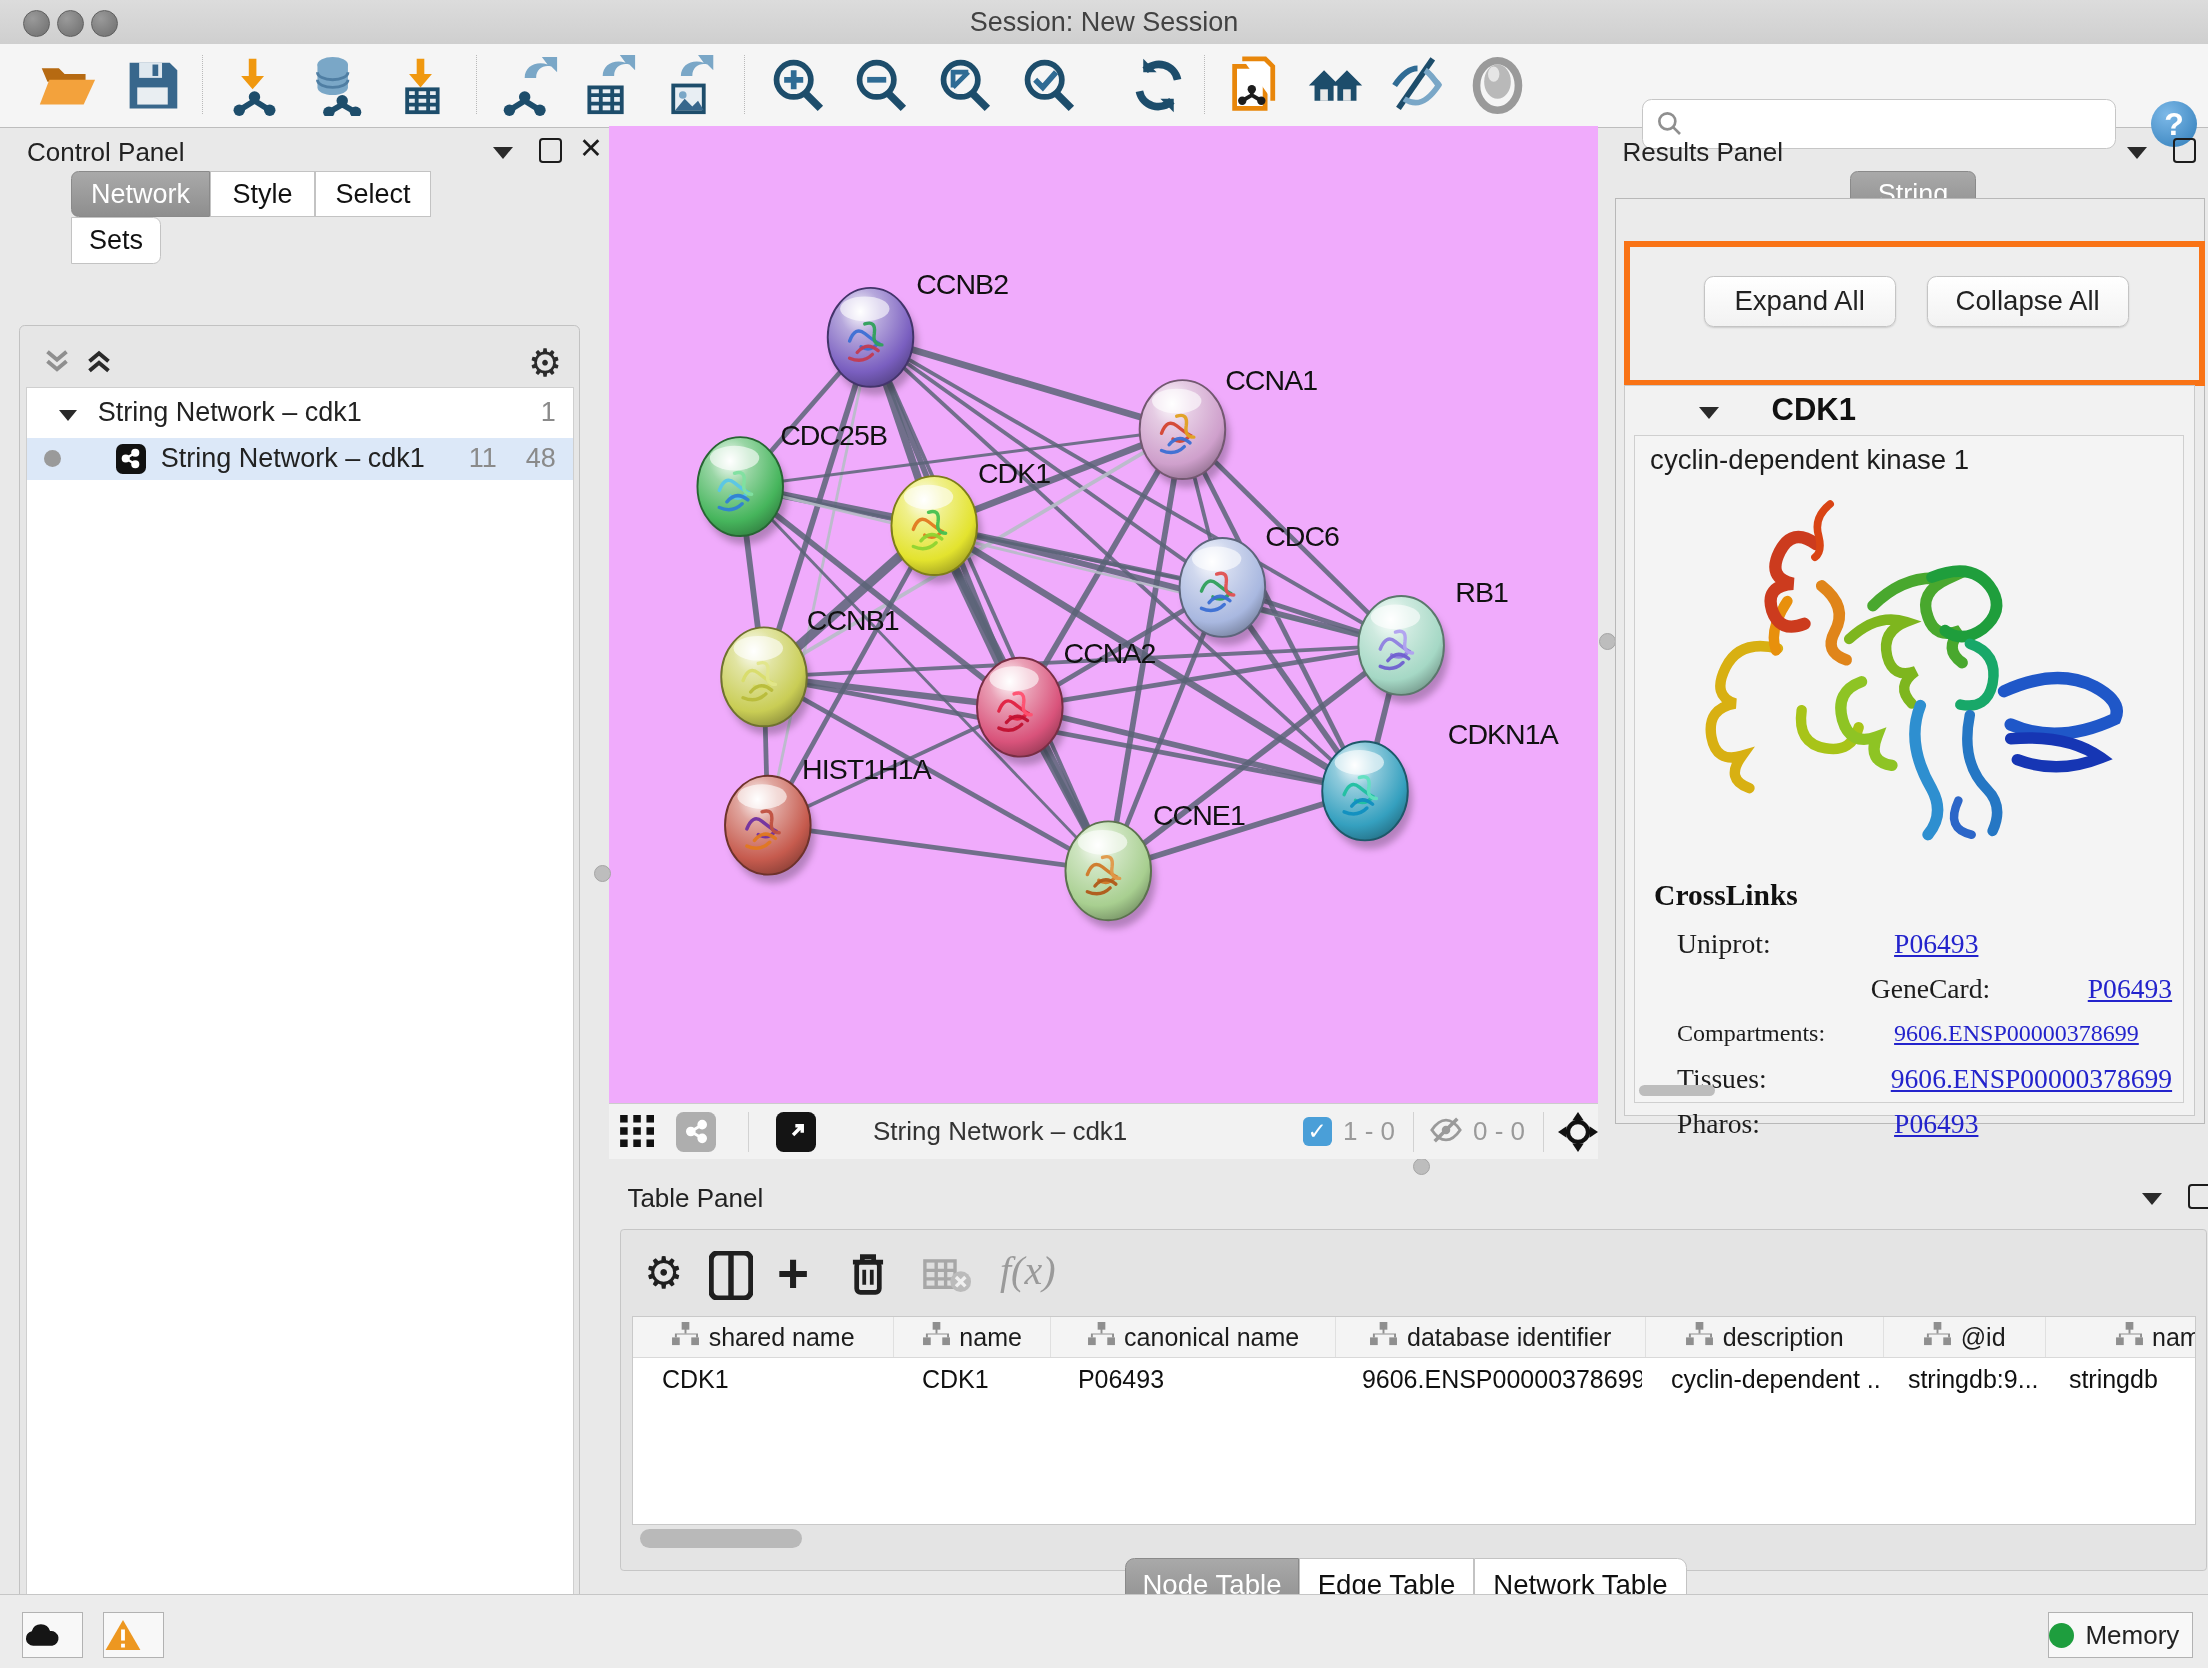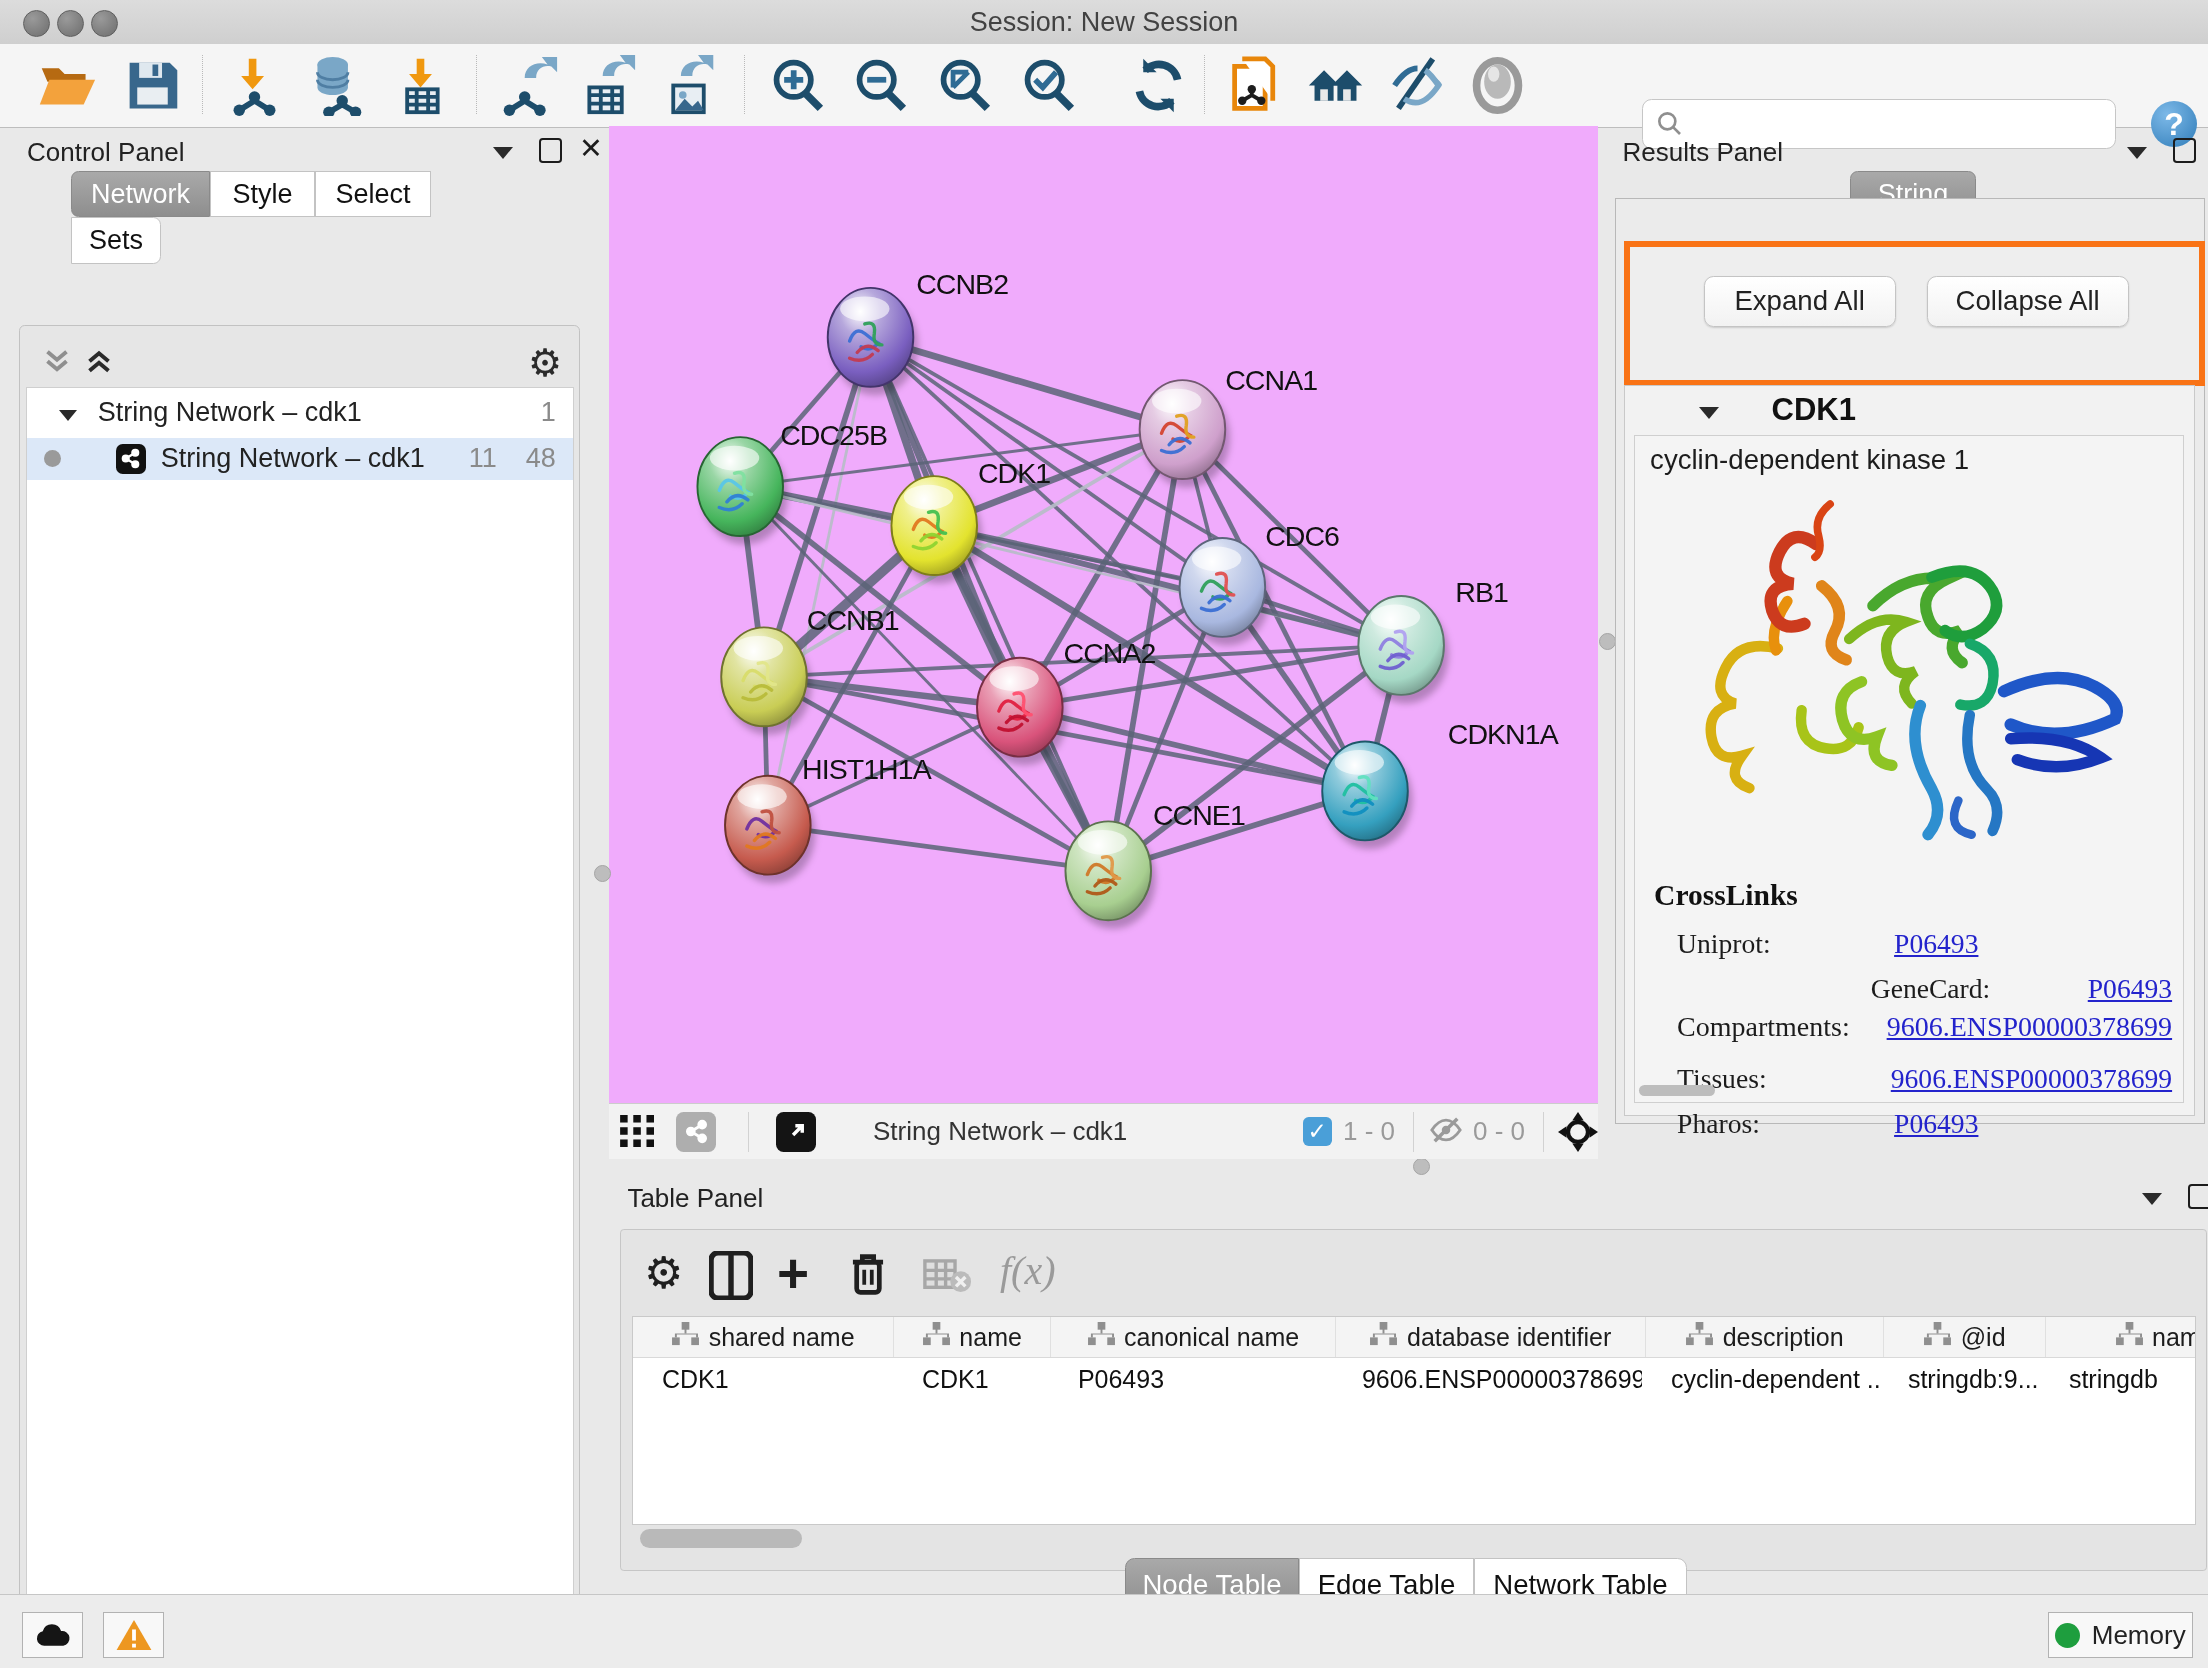--- a/index.html
+++ b/index.html
@@ -76,21 +76,21 @@
   .th{display:flex;align-items:center;justify-content:center;gap:9.5px;
     font-size:25px;color:#1c1c1c;border-right:1px solid #e0e0e0;flex:none;overflow:hidden;white-space:nowrap;}
   .trow{display:flex;height:42px;align-items:center;}
   .td{flex:none;font-size:25px;color:#111;padding-left:28.5px;box-sizing:border-box;
     overflow:hidden;white-space:nowrap;}
   .hscroll{position:absolute;left:19px;top:299px;width:162px;height:19px;border-radius:9.5px;background:#b9b9b9;}
   .bottom-tab{font-size:27.6px;padding:9.5px 0;}
   
   .bottombar{left:0;top:1594px;width:2208px;height:74px;background:#ececec;border-top:1px solid #c6c6c6;}
   .bb-btn{position:absolute;top:17px;height:44px;background:#f8f8f8;border:1.9px solid #b2b2b2;
-    display:flex;align-items:center;justify-content:center;}
+    display:flex;align-items:center;}
   .net-label{font-size:30px;letter-spacing:-1px;fill:#111;}
 </style>
 </head>
 <body>
 
 <div class="abs titlebar">
   <span class="traffic" style="left:23px"></span>
   <span class="traffic" style="left:57px"></span>
   <span class="traffic" style="left:91px"></span>
   <div class="title-text">Session: New Session</div>
@@ -673,21 +673,21 @@
       <div class="abs serif" style="left:19px;top:443px;font-size:29.5px;font-weight:bold;color:#111">CrossLinks</div>
       <div id="crosslinks" class="abs" style="left:42px;top:485px;width:495px">
           <div class="serif" style="display: flex; height: 45px; font-size: 27.6px; color: rgb(28, 28, 28); align-items: center;">
             <span style="width: 217px;">Uniprot:</span>
             <a class="xlink serif" href="#">P06493</a>
           </div>
           <div class="serif" style="display: flex; height: 45px; font-size: 27.6px; color: rgb(28, 28, 28); align-items: center; justify-content: flex-end;">
             <span style="width: 217px;">GeneCard:</span>
             <a class="xlink serif" href="#">P06493</a>
           </div>
-          <div class="serif" style="display: flex; height: 45px; font-size: 28px; color: rgb(28, 28, 28); align-items: flex-start;">
+          <div class="serif" style="display: flex; height: 45px; font-size: 24px; color: rgb(28, 28, 28); align-items: center;">
             <span style="width: 217px;">Compartments:</span>
             <a class="xlink serif" href="#">9606.ENSP00000378699</a>
           </div>
           <div class="serif" style="display: flex; height: 45px; font-size: 27.6px; color: rgb(28, 28, 28); align-items: center; gap: 23px;">
             <span style="width: 217px;">Tissues:</span>
             <a class="xlink serif" href="#">9606.ENSP00000378699</a>
           </div>
           <div class="serif" style="display: flex; height: 45px; font-size: 27.6px; color: rgb(28, 28, 28); align-items: center;">
             <span style="width: 217px;">Pharos:</span>
             <a class="xlink serif" href="#">P06493</a>

